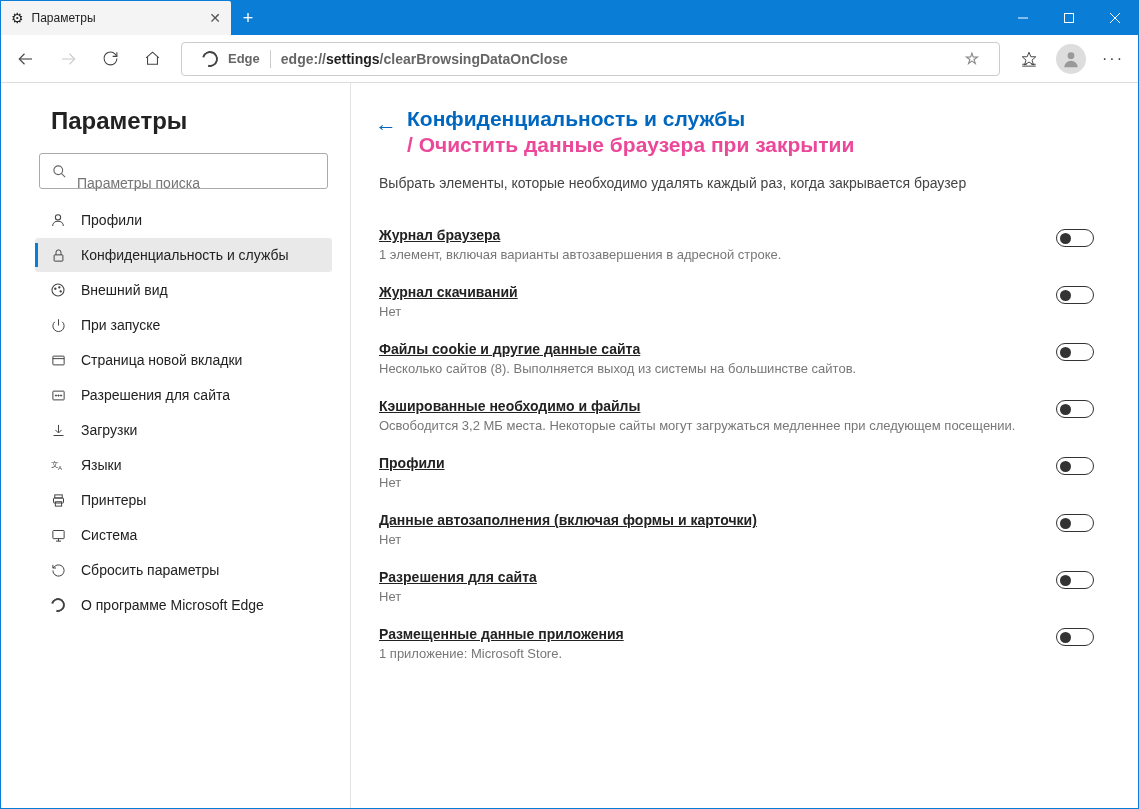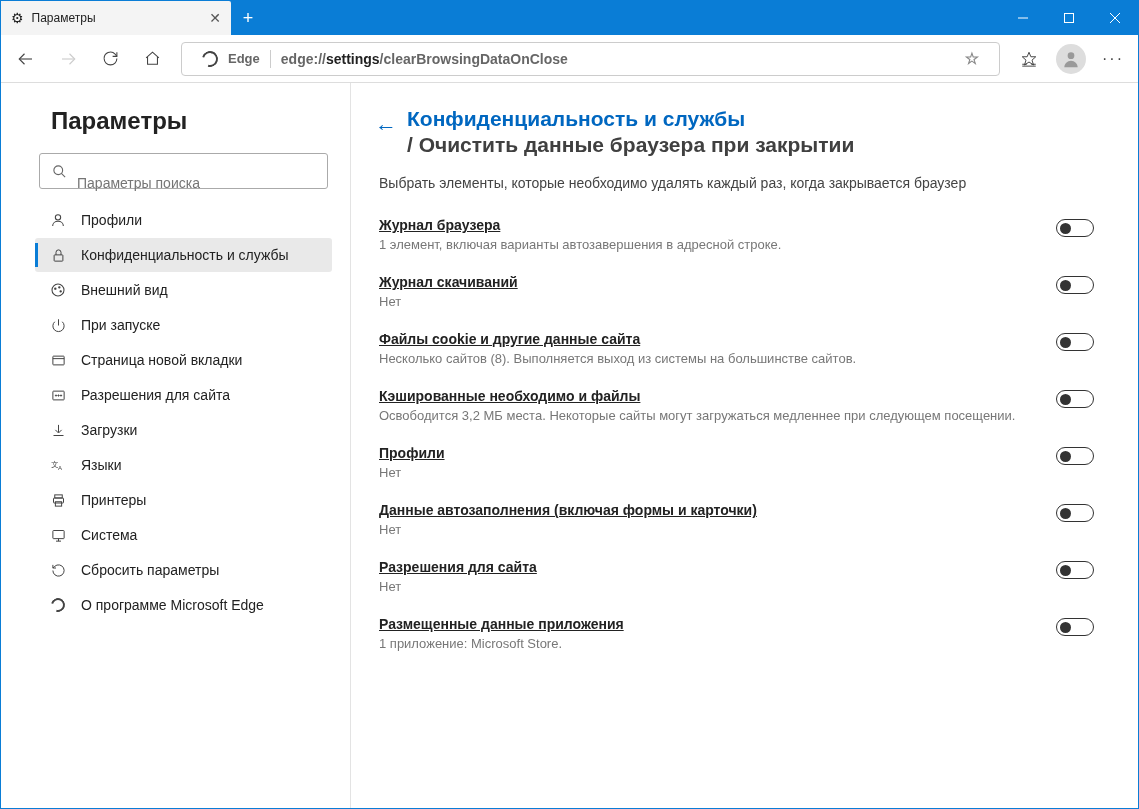--- a/index.html
+++ b/index.html
@@ -31,22 +31,22 @@
 .searchbox input{border:none;outline:none;flex:1;font-size:14px;background:transparent;margin-top:24px;}
 .navlist{display:flex;flex-direction:column;gap:1px;}
 .navitem{height:34px;display:flex;align-items:center;padding:0 14px;gap:14px;font-size:14px;color:#222;border-radius:3px;cursor:pointer;}
 .navitem.active{background:#e9e9e9;position:relative;}
 .navitem.active::before{content:"";position:absolute;left:0;top:5px;bottom:5px;width:3px;background:#0a7dd6;}
 .navitem .ic{width:18px;display:flex;justify-content:center;font-size:15px;color:#444;}
 .main{flex:1;padding:24px 44px 24px 24px;overflow:auto;}
 .heading{display:flex;align-items:flex-start;gap:10px;margin-bottom:18px;}
 .backarr{color:#0067c0;font-size:22px;cursor:pointer;padding-top:4px;}
 .h1{font-size:21px;font-weight:600;color:#0067c0;}
-.h2{font-size:21px;font-weight:600;color:#404040;margin-top:2px;}
-.desc{font-size:14px;color:#444;margin-bottom:26px;margin-left:4px;}
+.h2{font-size:21px;font-weight:600;color:#ec4899;margin-top:2px;}
+.desc{font-size:14px;color:#444;margin-bottom:36px;margin-left:4px;}
 .optrow{display:flex;align-items:flex-start;margin-bottom:22px;padding-left:4px;}
 .optleft{flex:1;}
 .opt-t{font-size:14px;font-weight:600;color:#222;margin-bottom:4px;text-decoration:underline;}
 .opt-s{font-size:13px;color:#777;}
 .toggle{width:38px;height:18px;border-radius:10px;border:1px solid #333;background:#fff;position:relative;cursor:pointer;flex-shrink:0;margin-top:2px;}
 .toggle::after{content:"";position:absolute;width:11px;height:11px;border-radius:50%;background:#333;top:2.5px;left:3px;}
 svg{display:block;}
 </style>
 </head>
 <body>

